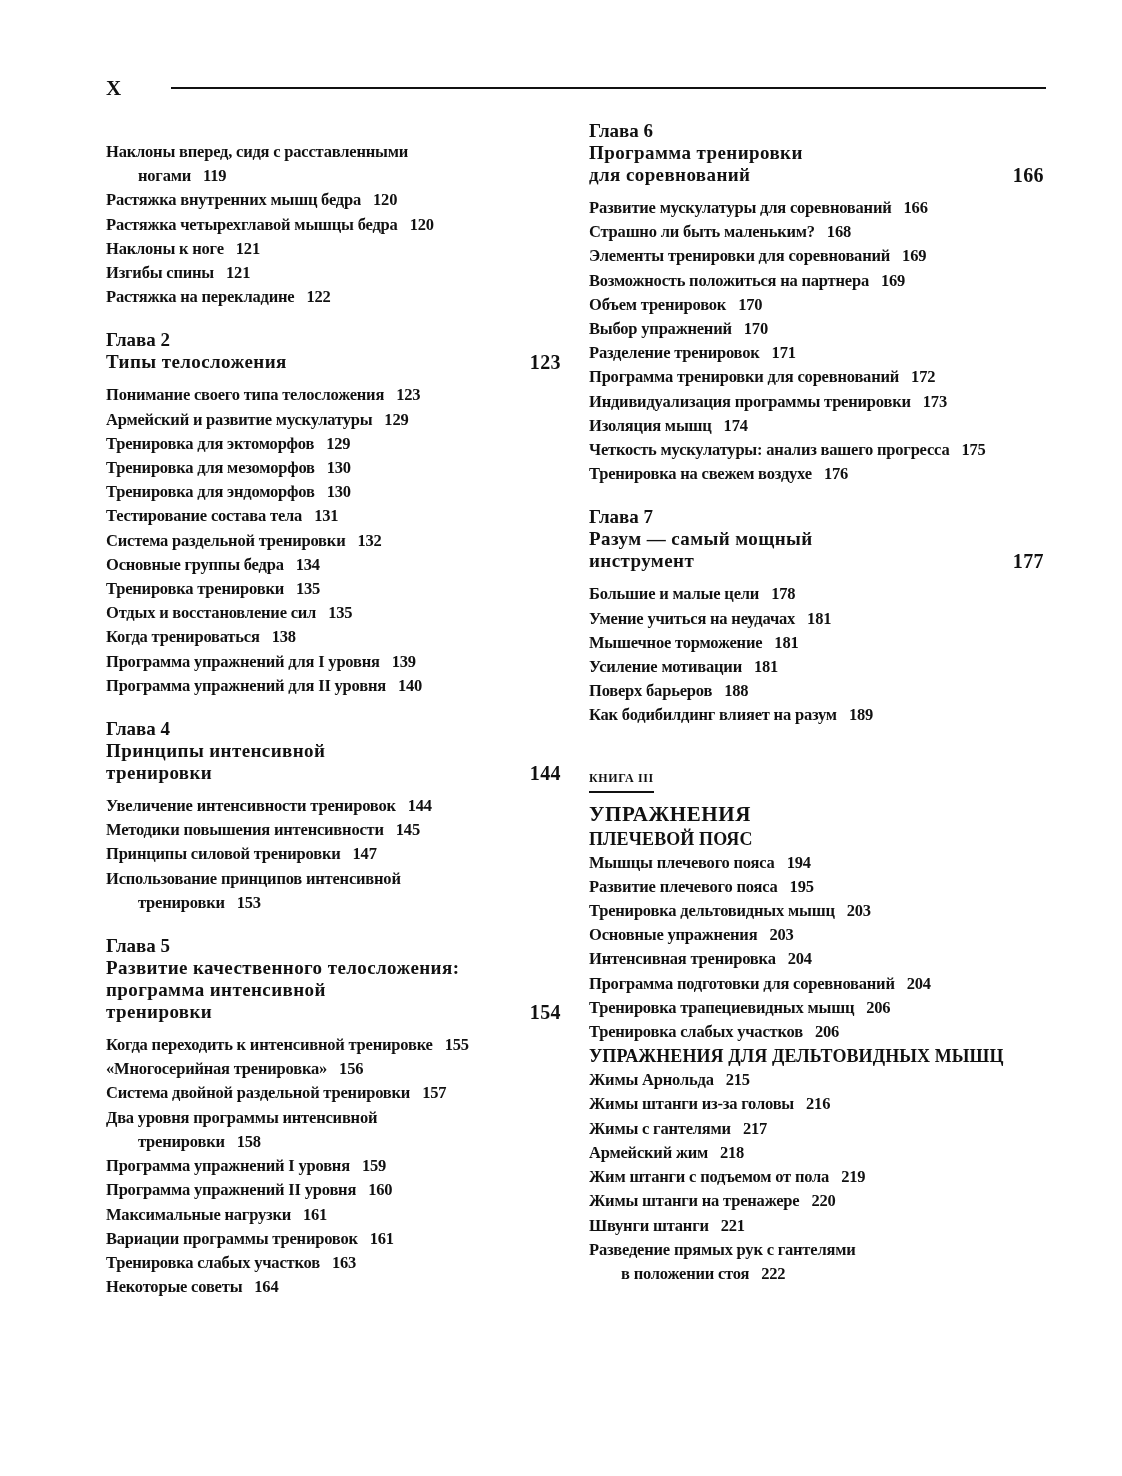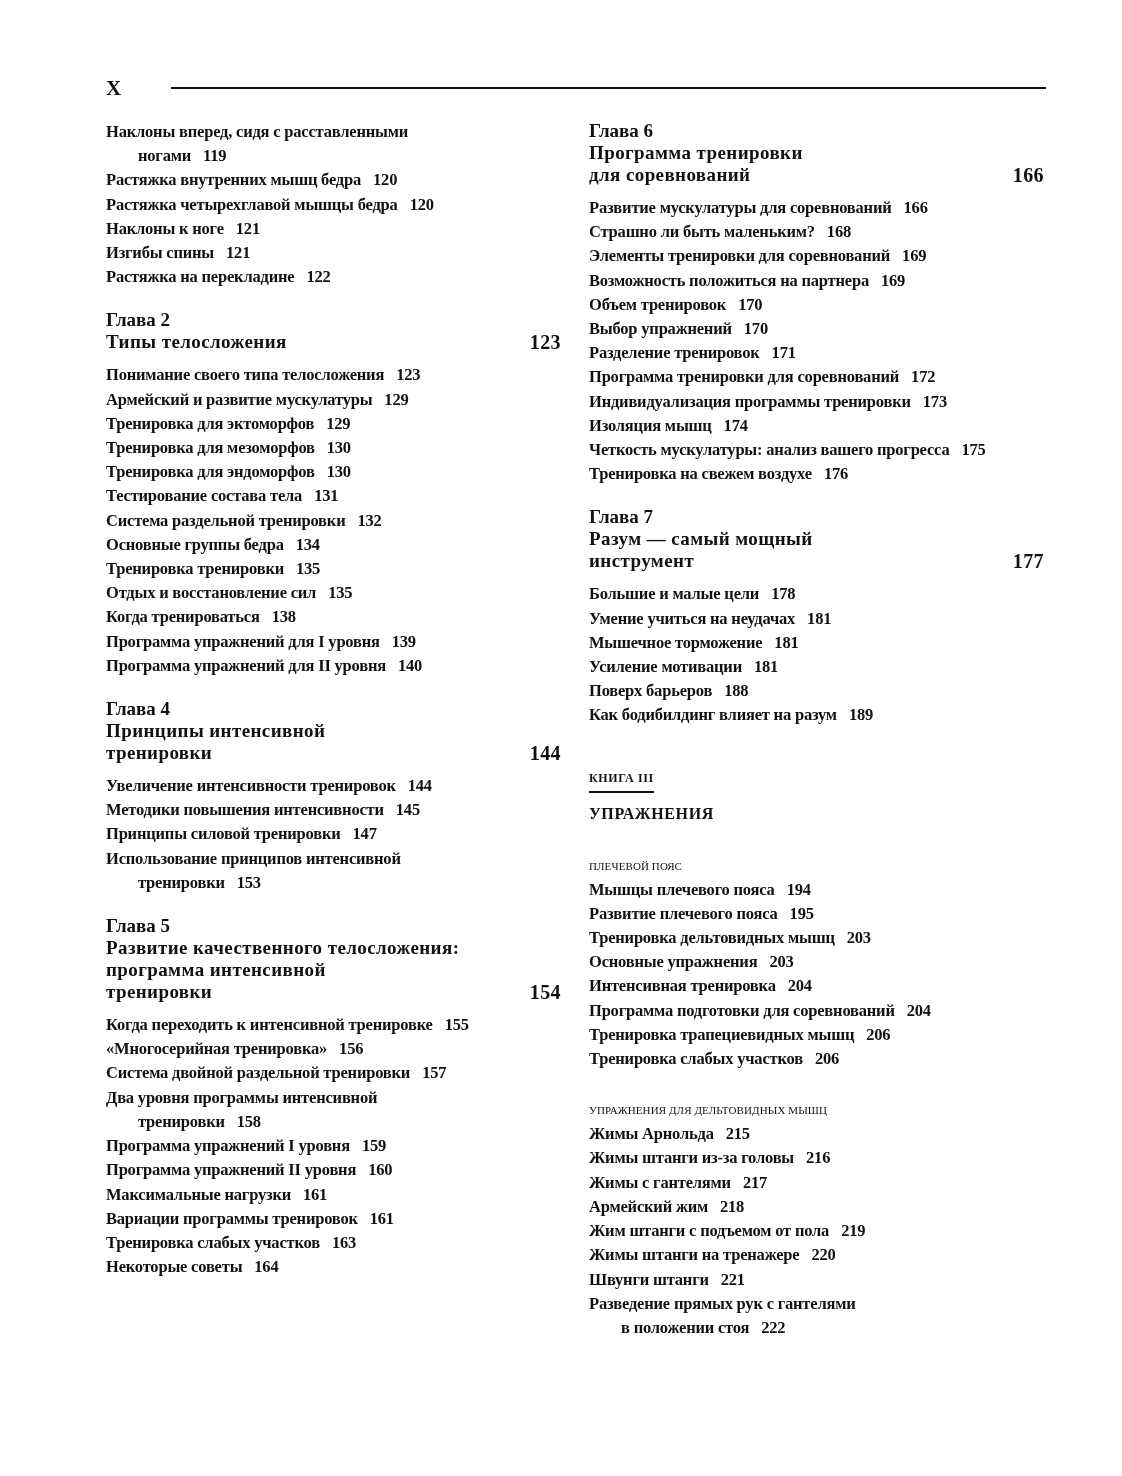--- a/index.html
+++ b/index.html
@@ -10,21 +10,21 @@
   }
   .folio {
     position: absolute; left: 106px; top: 76px;
     font-size: 21px; font-weight: bold;
   }
   .rule {
     position: absolute; left: 171px; top: 87px; width: 875px; height: 2px;
     background: #111111;
   }
   .col { position: absolute; top: 120px; width: 455px; }
-  .col.left { left: 106px; }
+  .col.left { left: 106px; margin-top: 20px; }
   .col.right { left: 589px; }
 
   .entry {
     font-size: 16.5px; line-height: 24.2px; font-weight: bold;
     letter-spacing: -0.2px;
   }
   .entry.wrapped .cont { padding-left: 32px; display: block; }
   .entry .pg { margin-left: 12px; }
 
   .chapter { margin-top: 20px; margin-bottom: 10px; }
@@ -36,25 +36,25 @@
   .chapter .ch-title .t { white-space: pre-line; max-width: 360px; }
   .chapter .ch-title .p { font-size: 20px; }
   .first-chapter { margin-top: 0; }
 
   .book-label {
     margin-top: 38px; font-size: 12px; font-weight: 900; letter-spacing: 0.6px;
     display: inline-block; border-bottom: 2px solid #111; line-height: 24px;
     padding-bottom: 1px;
   }
   .book-title {
-    font-size: 16px; font-weight: 900; letter-spacing: 0.6px; margin-top: 8px;
+    font-size: 21px; font-weight: 900; letter-spacing: 0.6px; margin-top: 8px;
     line-height: 26px;
   }
   .section-head {
-    font-size: 11px; font-weight: normal; margin-top: 27px; line-height: 24px;
+    font-size: 18px; font-weight: bold; line-height: 24px;
     letter-spacing: 0.1px;
   }
 </style>
 </head>
 <body>
 
 <div class="folio">X</div>
 <div class="rule"></div>
 
 <div class="col left" id="left-col">

